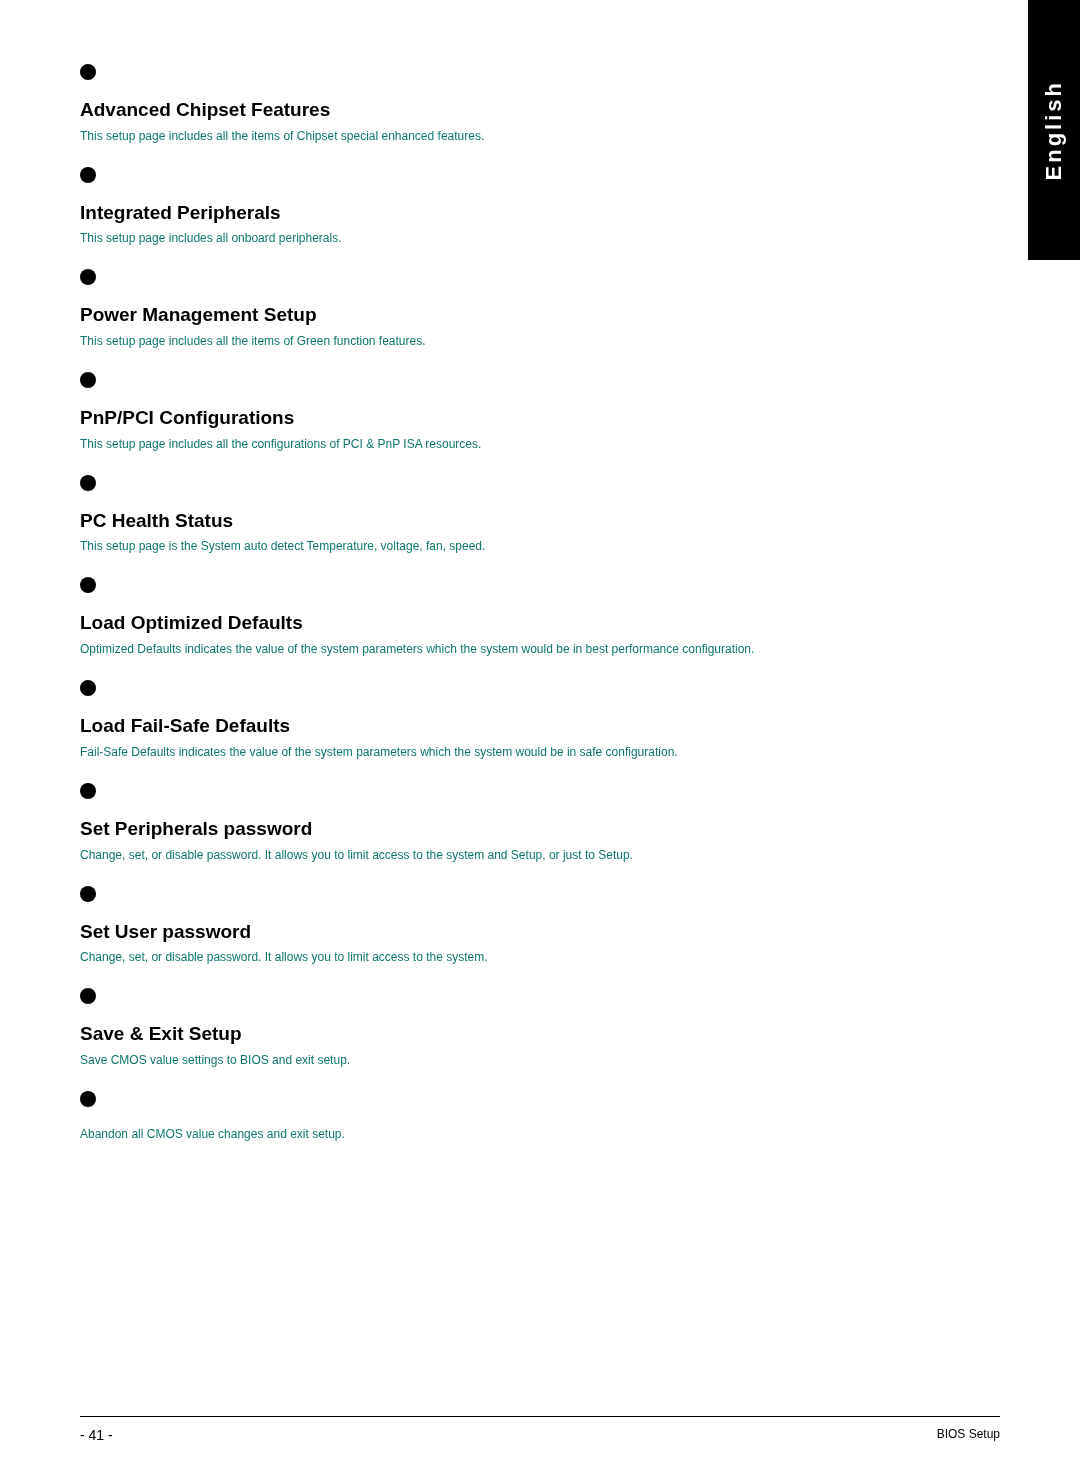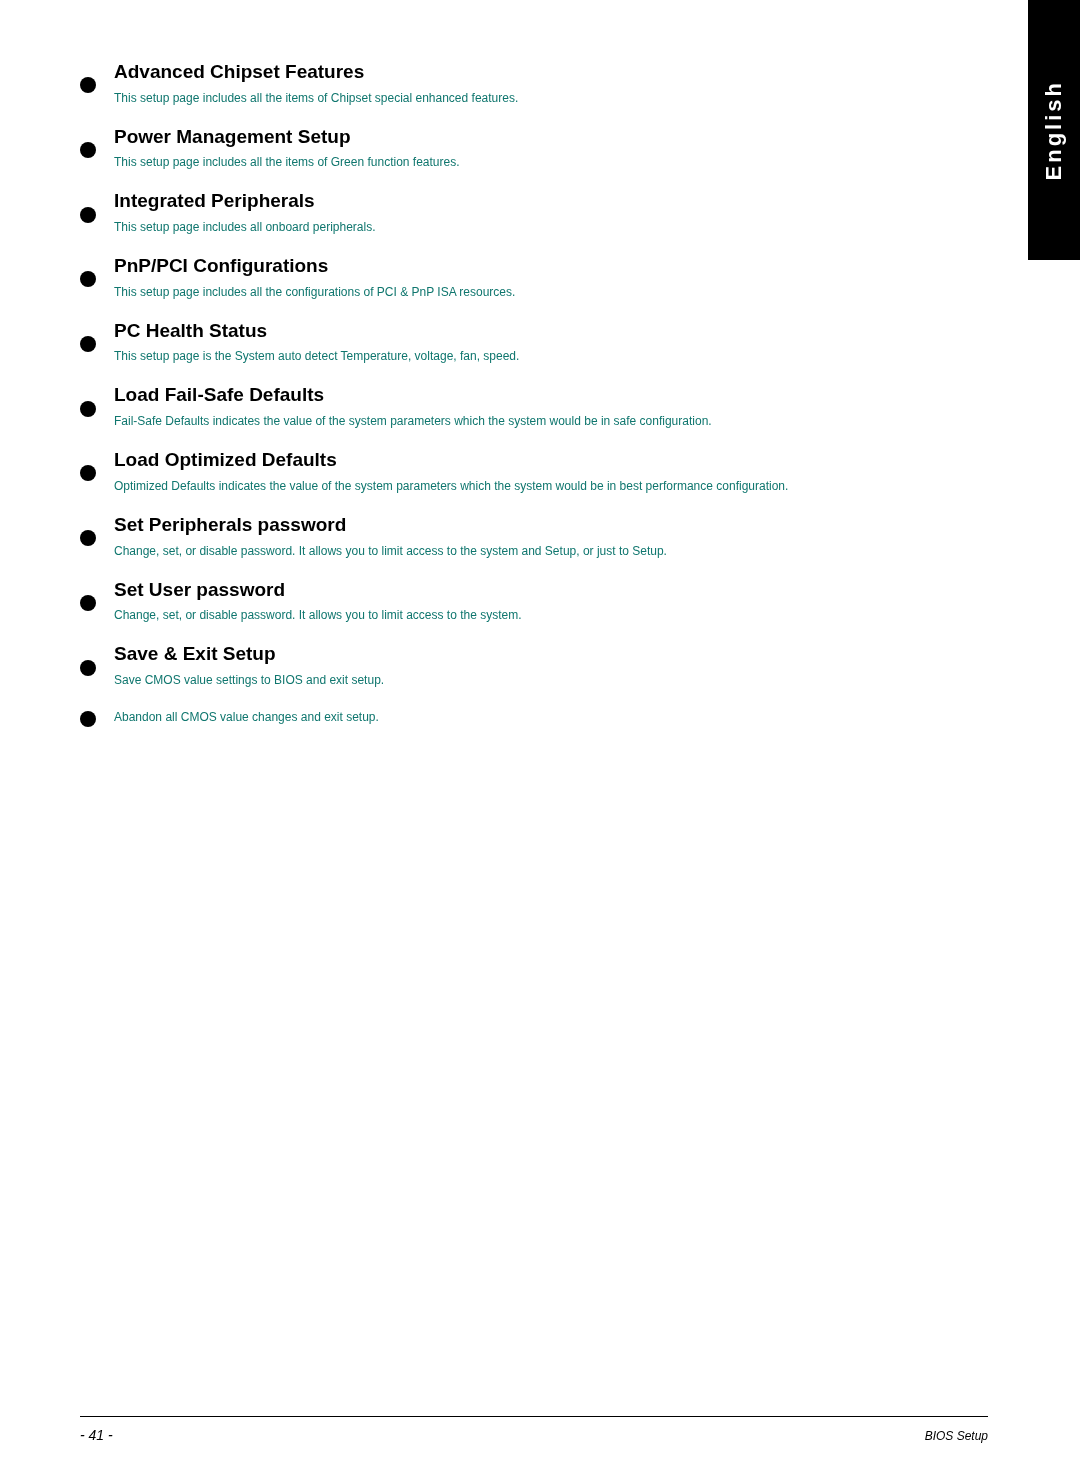--- a/index.html
+++ b/index.html
@@ -59,22 +59,23 @@
     
     .menu-list {
       list-style: none;
       padding: 0;
       margin: 0;
     }
 
     .menu-item {
       margin-bottom: 18px;
       display: flex;
-      align-items: center;
+      align-items: flex-start;
       gap: 18px;
+      flex-direction: column;
     }
 
     .bullet {
       width: 16px;
       height: 16px;
       background: #000000;
       border-radius: 50%;
       flex-shrink: 0;
       margin-top: 4px;
     }
@@ -96,27 +97,26 @@
       font-weight: normal;
       color: #0f766e;
       line-height: 1.5;
     }
 
     
     .footer {
       position: absolute;
       bottom: 30px;
       left: 80px;
-      right: 92px;
+      right: 80px;
       border-top: 1px solid #000000;
       padding-top: 10px;
       display: flex;
       justify-content: space-between;
-      align-items: flex-end;
-      font-style: italic;
+      align-items: flex-start;
     }
 
     .footer-page {
       font-size: 14px;
       color: #000000;
     }
 
     .footer-title {
       font-size: 12px;
       color: #000000;
@@ -136,57 +136,57 @@
     <li class="menu-item">
           <div class="bullet"></div>
           <div class="menu-item-content">
             <div class="menu-item-title">Advanced Chipset Features</div>
             <div class="menu-item-desc">This setup page includes all the items of Chipset special enhanced features.</div>
           </div>
         </li>
         <li class="menu-item">
           <div class="bullet"></div>
           <div class="menu-item-content">
+            <div class="menu-item-title">Integrated Peripherals</div>
+            <div class="menu-item-desc">This setup page includes all onboard peripherals.</div>
+          </div>
+        </li>
+        <li class="menu-item">
+          <div class="bullet"></div>
+          <div class="menu-item-content">
             <div class="menu-item-title">Power Management Setup</div>
             <div class="menu-item-desc">This setup page includes all the items of Green function features.</div>
           </div>
         </li>
         <li class="menu-item">
           <div class="bullet"></div>
           <div class="menu-item-content">
-            <div class="menu-item-title">Integrated Peripherals</div>
-            <div class="menu-item-desc">This setup page includes all onboard peripherals.</div>
-          </div>
-        </li>
-        <li class="menu-item">
-          <div class="bullet"></div>
-          <div class="menu-item-content">
             <div class="menu-item-title">PnP/PCI Configurations</div>
             <div class="menu-item-desc">This setup page includes all the configurations of PCI &amp; PnP ISA resources.</div>
           </div>
         </li>
         <li class="menu-item">
           <div class="bullet"></div>
           <div class="menu-item-content">
             <div class="menu-item-title">PC Health Status</div>
             <div class="menu-item-desc">This setup page is the System auto detect Temperature, voltage, fan, speed.</div>
           </div>
         </li>
         <li class="menu-item">
           <div class="bullet"></div>
           <div class="menu-item-content">
+            <div class="menu-item-title">Load Optimized Defaults</div>
+            <div class="menu-item-desc">Optimized Defaults indicates the value of the system parameters which the system would be in best performance configuration.</div>
+          </div>
+        </li>
+        <li class="menu-item">
+          <div class="bullet"></div>
+          <div class="menu-item-content">
             <div class="menu-item-title">Load Fail-Safe Defaults</div>
             <div class="menu-item-desc">Fail-Safe Defaults indicates the value of the system parameters which the system would be in safe configuration.</div>
-          </div>
-        </li>
-        <li class="menu-item">
-          <div class="bullet"></div>
-          <div class="menu-item-content">
-            <div class="menu-item-title">Load Optimized Defaults</div>
-            <div class="menu-item-desc">Optimized Defaults indicates the value of the system parameters which the system would be in best performance configuration.</div>
           </div>
         </li>
         <li class="menu-item">
           <div class="bullet"></div>
           <div class="menu-item-content">
             <div class="menu-item-title">Set Peripherals password</div>
             <div class="menu-item-desc">Change, set, or disable password. It allows you to limit access to the system and Setup, or just to Setup.</div>
           </div>
         </li>
         <li class="menu-item">

